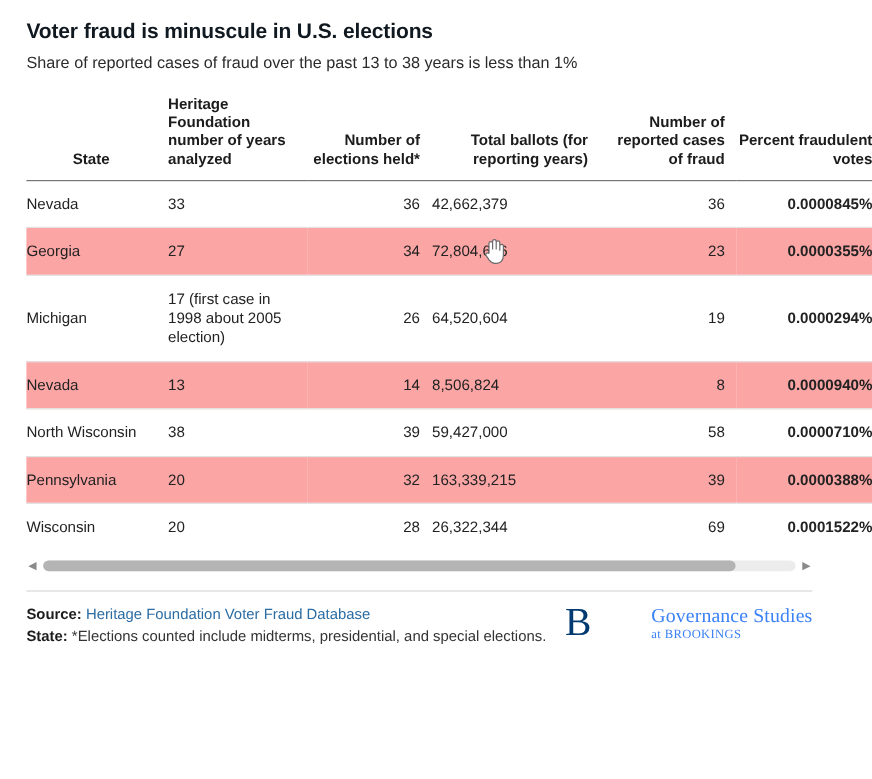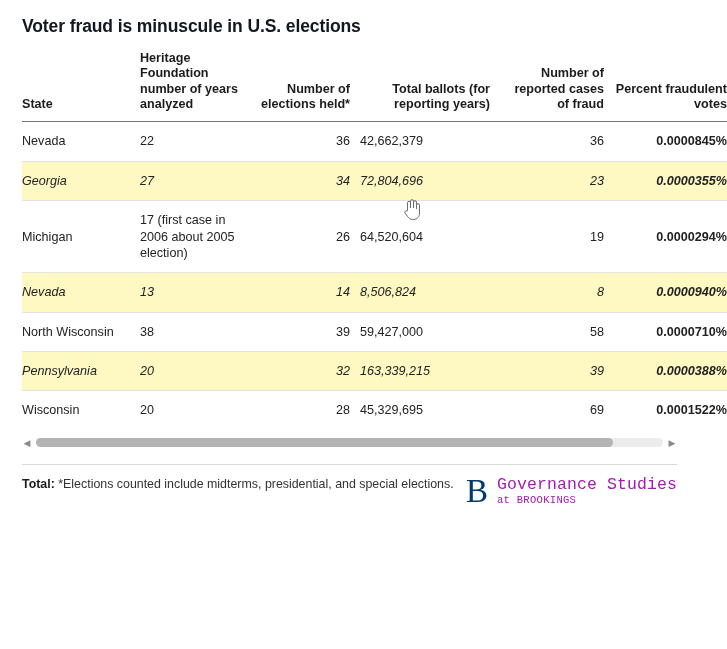--- a/index.html
+++ b/index.html
@@ -49,21 +49,21 @@
     font-size: 12.6px;
     font-weight: bold;
     color: #1c1c1c;
     vertical-align: bottom;
     padding: 0 10px 9px 0;
     line-height: 1.22;
   }
   table.data thead tr {
     border-bottom: 1.5px solid #767676;
   }
-  th.c-state   { width: 108px; text-align: left; }
+  th.c-state   { width: 108px; text-align: center; }
   th.c-years   { width: 106px; text-align: left; padding-left: 6px;}
   th.c-elect   { width: 94px;  text-align: right; }
   th.c-ballots { width: 130px; text-align: right; }
   th.c-cases   { width: 104px; text-align: right; }
   th.c-pct     { width: 113px; text-align: right; padding-right: 0; }
 
   table.data td {
     font-size: 12.6px;
     color: #222;
     padding: 11px 10px 11px 0;
@@ -71,21 +71,21 @@
     line-height: 1.3;
     border-bottom: 1px solid #e2e2e2;
   }
   td.c-state   { text-align: left; }
   td.c-years   { text-align: left; padding-left: 6px; }
   td.c-elect   { text-align: right; }
   td.c-ballots { text-align: left; }
   td.c-cases   { text-align: right; }
   td.c-pct     { text-align: right; font-weight: bold; color: #111; padding-right: 0;}
 
-  tr.alt td { background: #fef9c3; font-style: italic; }
+  tr.alt td { background: #fca5a5; }
   tbody tr:last-child td { border-bottom: none; }
 
   .scrollbar {
     margin-top: 6px;
     width: 655px;
     height: 14px;
     display: flex;
     align-items: center;
     gap: 4px;
   }
@@ -140,23 +140,24 @@
     gap: 9px;
   }
   .b-mark {
     font-family: "Liberation Serif", serif;
     font-size: 33px;
     color: #003a70;
     line-height: 1;
     font-weight: normal;
   }
   .b-text {
-    font-family: Liberation Mono, monospace;
-    color: #a21caf;
+    font-family: Liberation Serif, serif;
+    color: #3b82f6;
     line-height: 1.1;
+    margin-left: 41px;
   }
   .b-text .b-main {
     display: block;
     font-size: 16.5px;
     letter-spacing: 0.1px;
   }
   .b-text .b-sub {
     display: block;
     font-size: 10.5px;
     letter-spacing: 0.3px;
@@ -170,53 +171,54 @@
     height: 26px;
     pointer-events: none;
   }
 </style>
 </head>
 <body>
 
 <div class="page">
 
   <h1 class="title">Voter fraud is minuscule in U.S. elections</h1>
+  <div class="subtitle">Share of reported cases of fraud over the past 13 to 38 years is less than 1%</div>
 
   <div class="table-wrap">
     <table class="data">
       <thead>
         <tr>
           <th class="c-state">State</th>
           <th class="c-years">Heritage Foundation number of years analyzed</th>
           <th class="c-elect">Number of elections held*</th>
           <th class="c-ballots">Total ballots (for reporting years)</th>
           <th class="c-cases">Number of reported cases of fraud</th>
           <th class="c-pct">Percent fraudulent votes</th>
         </tr>
       </thead>
       <tbody>
         <tr>
           <td class="c-state">Nevada</td>
-          <td class="c-years">22</td>
+          <td class="c-years">33</td>
           <td class="c-elect">36</td>
           <td class="c-ballots">42,662,379</td>
           <td class="c-cases">36</td>
           <td class="c-pct">0.0000845%</td>
         </tr>
         <tr class="alt">
           <td class="c-state">Georgia</td>
           <td class="c-years">27</td>
           <td class="c-elect">34</td>
           <td class="c-ballots">72,804,696</td>
           <td class="c-cases">23</td>
           <td class="c-pct">0.0000355%</td>
         </tr>
         <tr>
           <td class="c-state">Michigan</td>
-          <td class="c-years">17 (first case in 2006 about 2005 election)</td>
+          <td class="c-years">17 (first case in 1998 about 2005 election)</td>
           <td class="c-elect">26</td>
           <td class="c-ballots">64,520,604</td>
           <td class="c-cases">19</td>
           <td class="c-pct">0.0000294%</td>
         </tr>
         <tr class="alt">
           <td class="c-state">Nevada</td>
           <td class="c-years">13</td>
           <td class="c-elect">14</td>
           <td class="c-ballots">8,506,824</td>
@@ -236,39 +238,43 @@
           <td class="c-years">20</td>
           <td class="c-elect">32</td>
           <td class="c-ballots">163,339,215</td>
           <td class="c-cases">39</td>
           <td class="c-pct">0.0000388%</td>
         </tr>
         <tr>
           <td class="c-state">Wisconsin</td>
           <td class="c-years">20</td>
           <td class="c-elect">28</td>
-          <td class="c-ballots">45,329,695</td>
+          <td class="c-ballots">26,322,344</td>
           <td class="c-cases">69</td>
           <td class="c-pct">0.0001522%</td>
         </tr>
       </tbody>
     </table>
 
     <div class="scrollbar">
       <div class="scroll-arrow">◀</div>
       <div class="scroll-track">
         <div class="scroll-thumb"></div>
       </div>
       <div class="scroll-arrow">▶</div>
     </div>
   </div>
 
   <div class="footer">
     <div class="foot-line">
-      <span class="foot-label">Total:</span>
+      <span class="foot-label">Source:</span>
+      <a class="foot-link" href="#">Heritage Foundation Voter Fraud Database</a>
+    </div>
+    <div class="foot-line">
+      <span class="foot-label">State:</span>
       <span>*Elections counted include midterms, presidential, and special elections.</span>
     </div>
 
     <div class="brookings">
       <span class="b-mark">B</span>
       <span class="b-text">
         <span class="b-main">Governance Studies</span>
         <span class="b-sub">at BROOKINGS</span>
       </span>
     </div>

